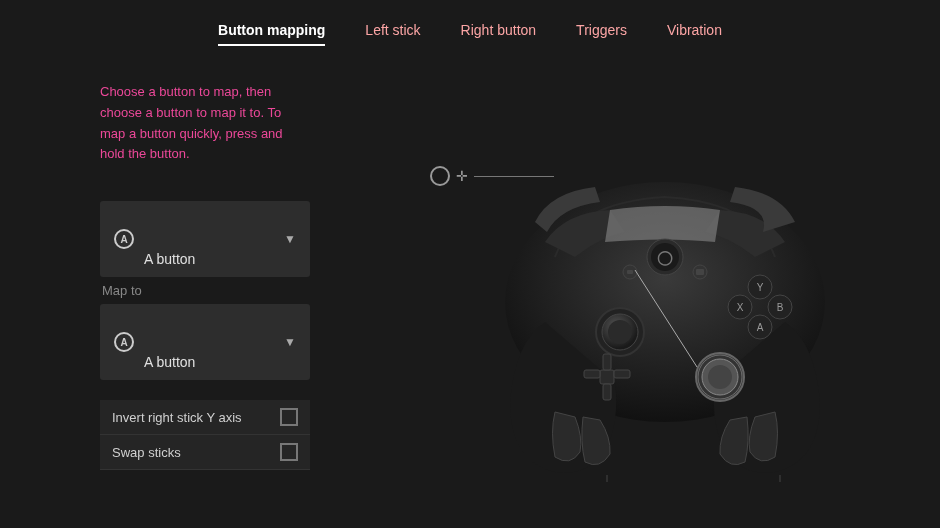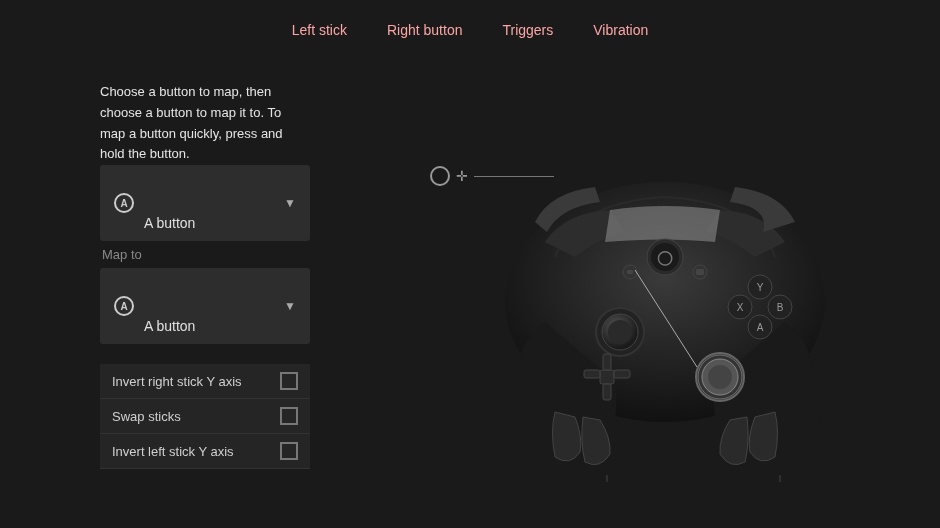--- a/index.html
+++ b/index.html
@@ -56,22 +56,23 @@
 
     
     .left-panel {
       width: 390px;
       padding: 24px 80px 24px 100px;
       flex-shrink: 0;
     }
 
     .description {
       font-size: 13px;
-      color: #e5e5e5;
+      color: #ec4899;
       line-height: 1.6;
+      margin-bottom: 36px;
       max-width: 280px;
     }
 
     
     .dropdown {
       background: #2d2d2d;
       border: none;
       border-radius: 3px;
       padding: 10px 14px;
       display: flex;
@@ -203,20 +204,21 @@
     
     .controller-svg {
       width: 100%;
       height: 100%;
     }
   </style>
 </head>
 <body>
 
 <nav class="nav-tabs">
+  <span class="nav-tab active">Button mapping</span>
   <span class="nav-tab">Left stick</span>
   <span class="nav-tab">Right button</span>
   <span class="nav-tab">Triggers</span>
   <span class="nav-tab">Vibration</span>
 </nav>
 
 <div class="content">
 
   <div class="left-panel">
 
@@ -244,24 +246,20 @@
       <span class="dropdown-arrow">▼</span>
     </div>
 
     <div class="checkboxes">
       <div class="checkbox-row">
         <span class="checkbox-row-label">Invert right stick Y axis</span>
         <div class="checkbox-box"></div>
       </div>
       <div class="checkbox-row">
         <span class="checkbox-row-label">Swap sticks</span>
-        <div class="checkbox-box"></div>
-      </div>
-      <div class="checkbox-row">
-        <span class="checkbox-row-label">Invert left stick Y axis</span>
         <div class="checkbox-box"></div>
       </div>
     </div>
 
   </div>
 
   <div class="right-panel">
 
     <div class="indicator">
       <div class="indicator-circle"></div>

